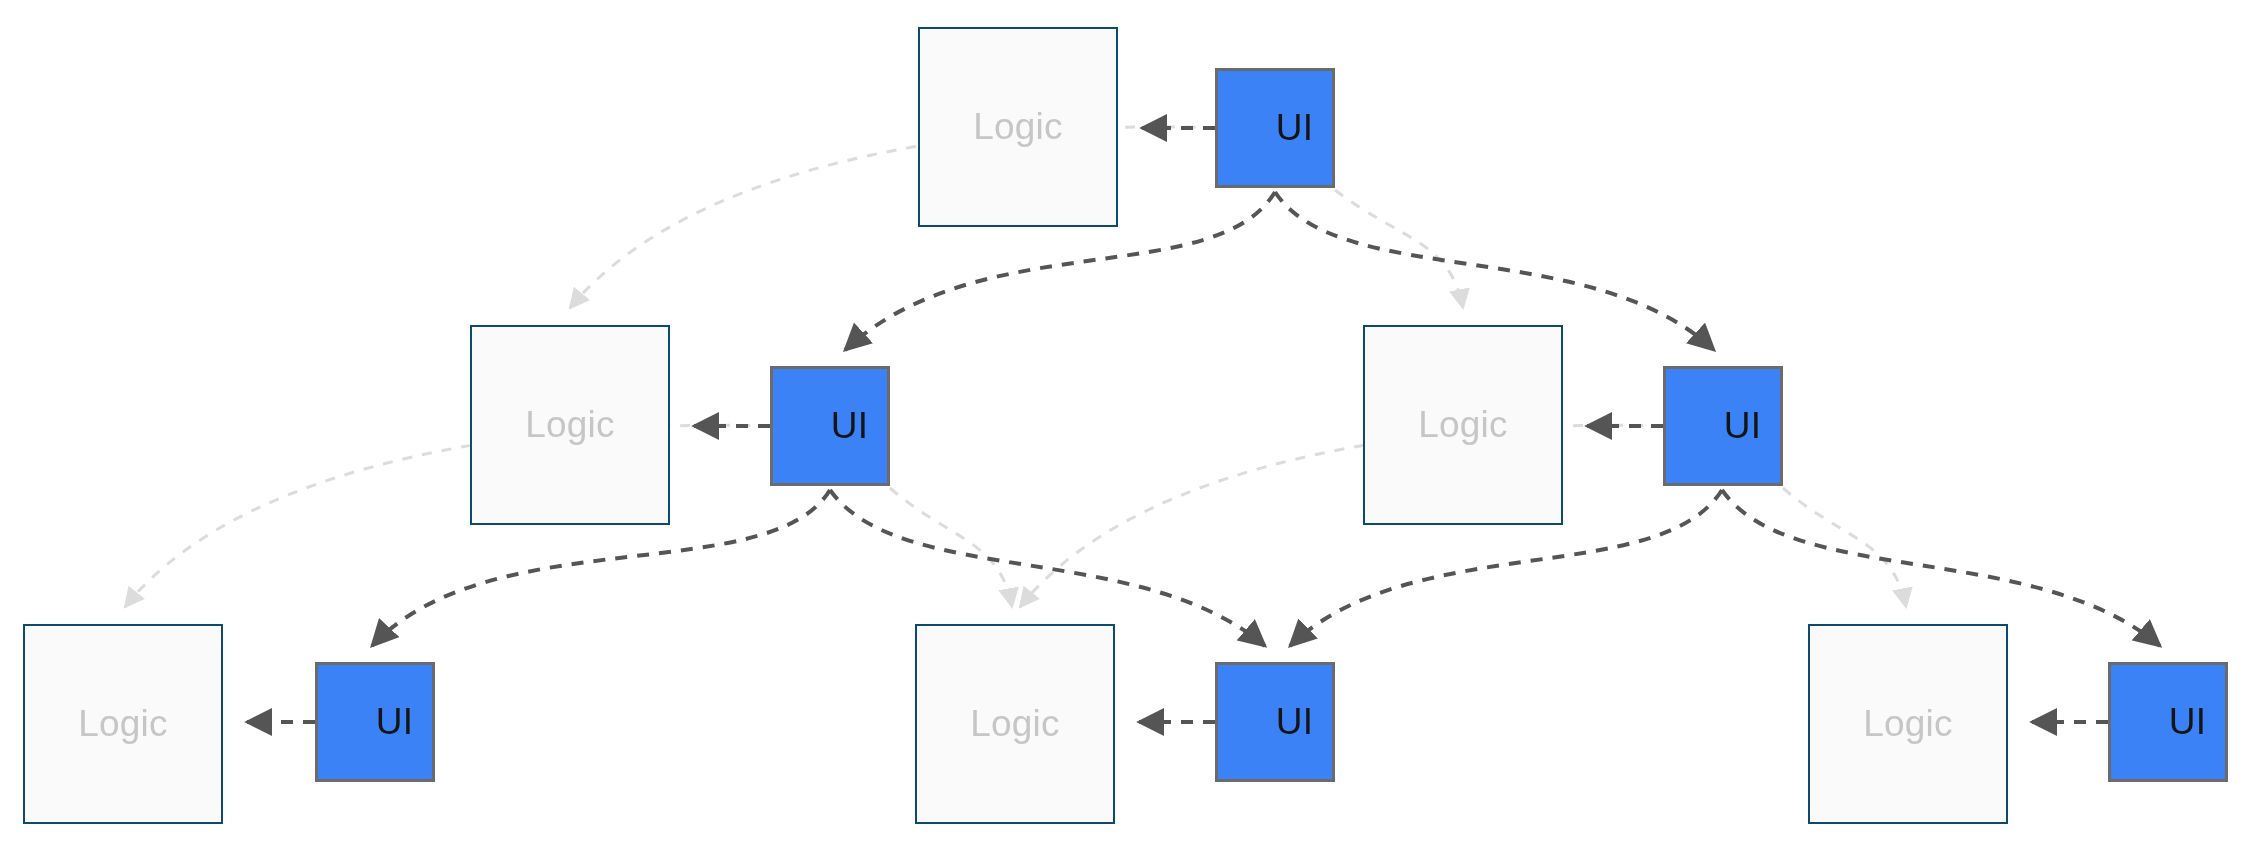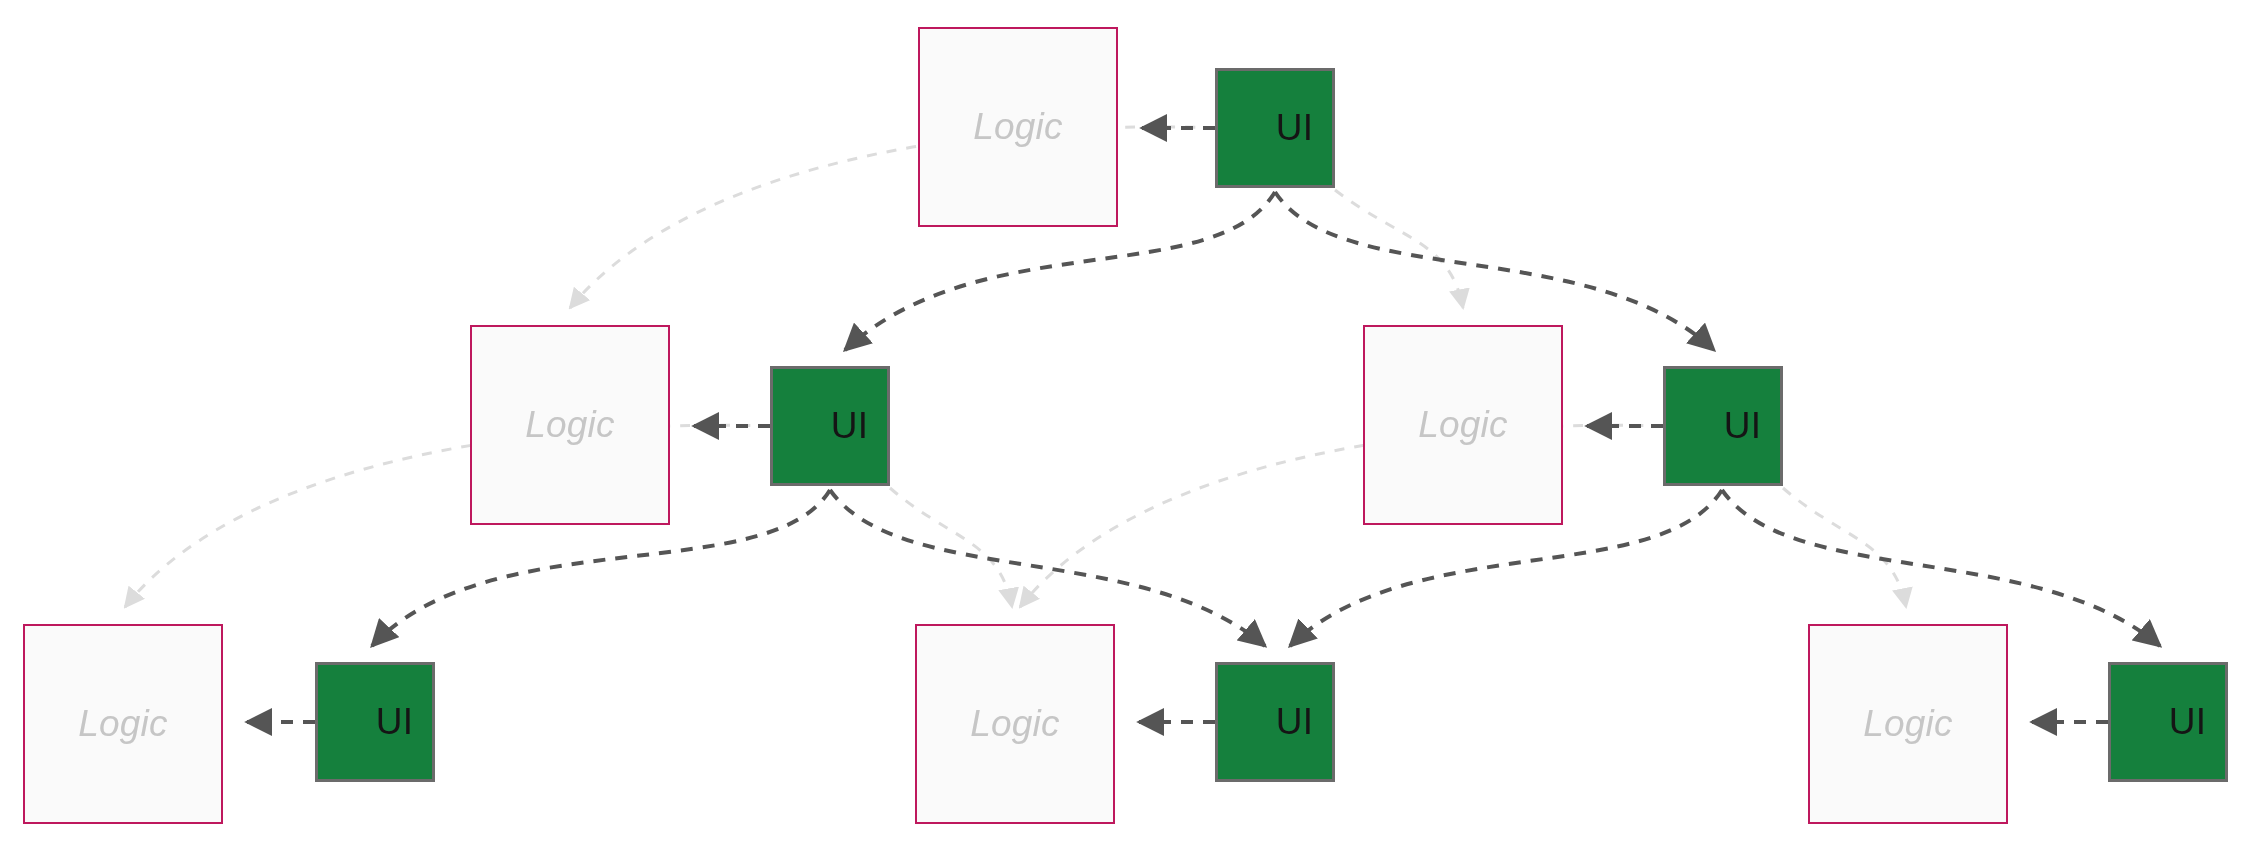--- a/index.html
+++ b/index.html
@@ -29,29 +29,28 @@
     position: absolute;
     box-sizing: border-box;
     display: flex;
     align-items: center;
     justify-content: center;
     text-align: center;
     line-height: 1;
   }
   .node-logic {
     background: #fafafa;
-    border: 2px solid #be185d;
+    border: 2px solid #0c4a6e;
     color: #c6c6c6;
     font-size: 37px;
     font-weight: 300;
     letter-spacing: 0.2px;
-    font-style: italic;
   }
   .node-ui {
-    background: #15803d;
+    background: #3b82f6;
     border: 3px solid #6b6b6b;
     color: #151515;
     font-size: 37px;
     font-weight: 300;
     letter-spacing: 0.2px;
     padding-left: 39px;
   }
   .node-label {
     display: block;
     transform: translateY(-1px);

